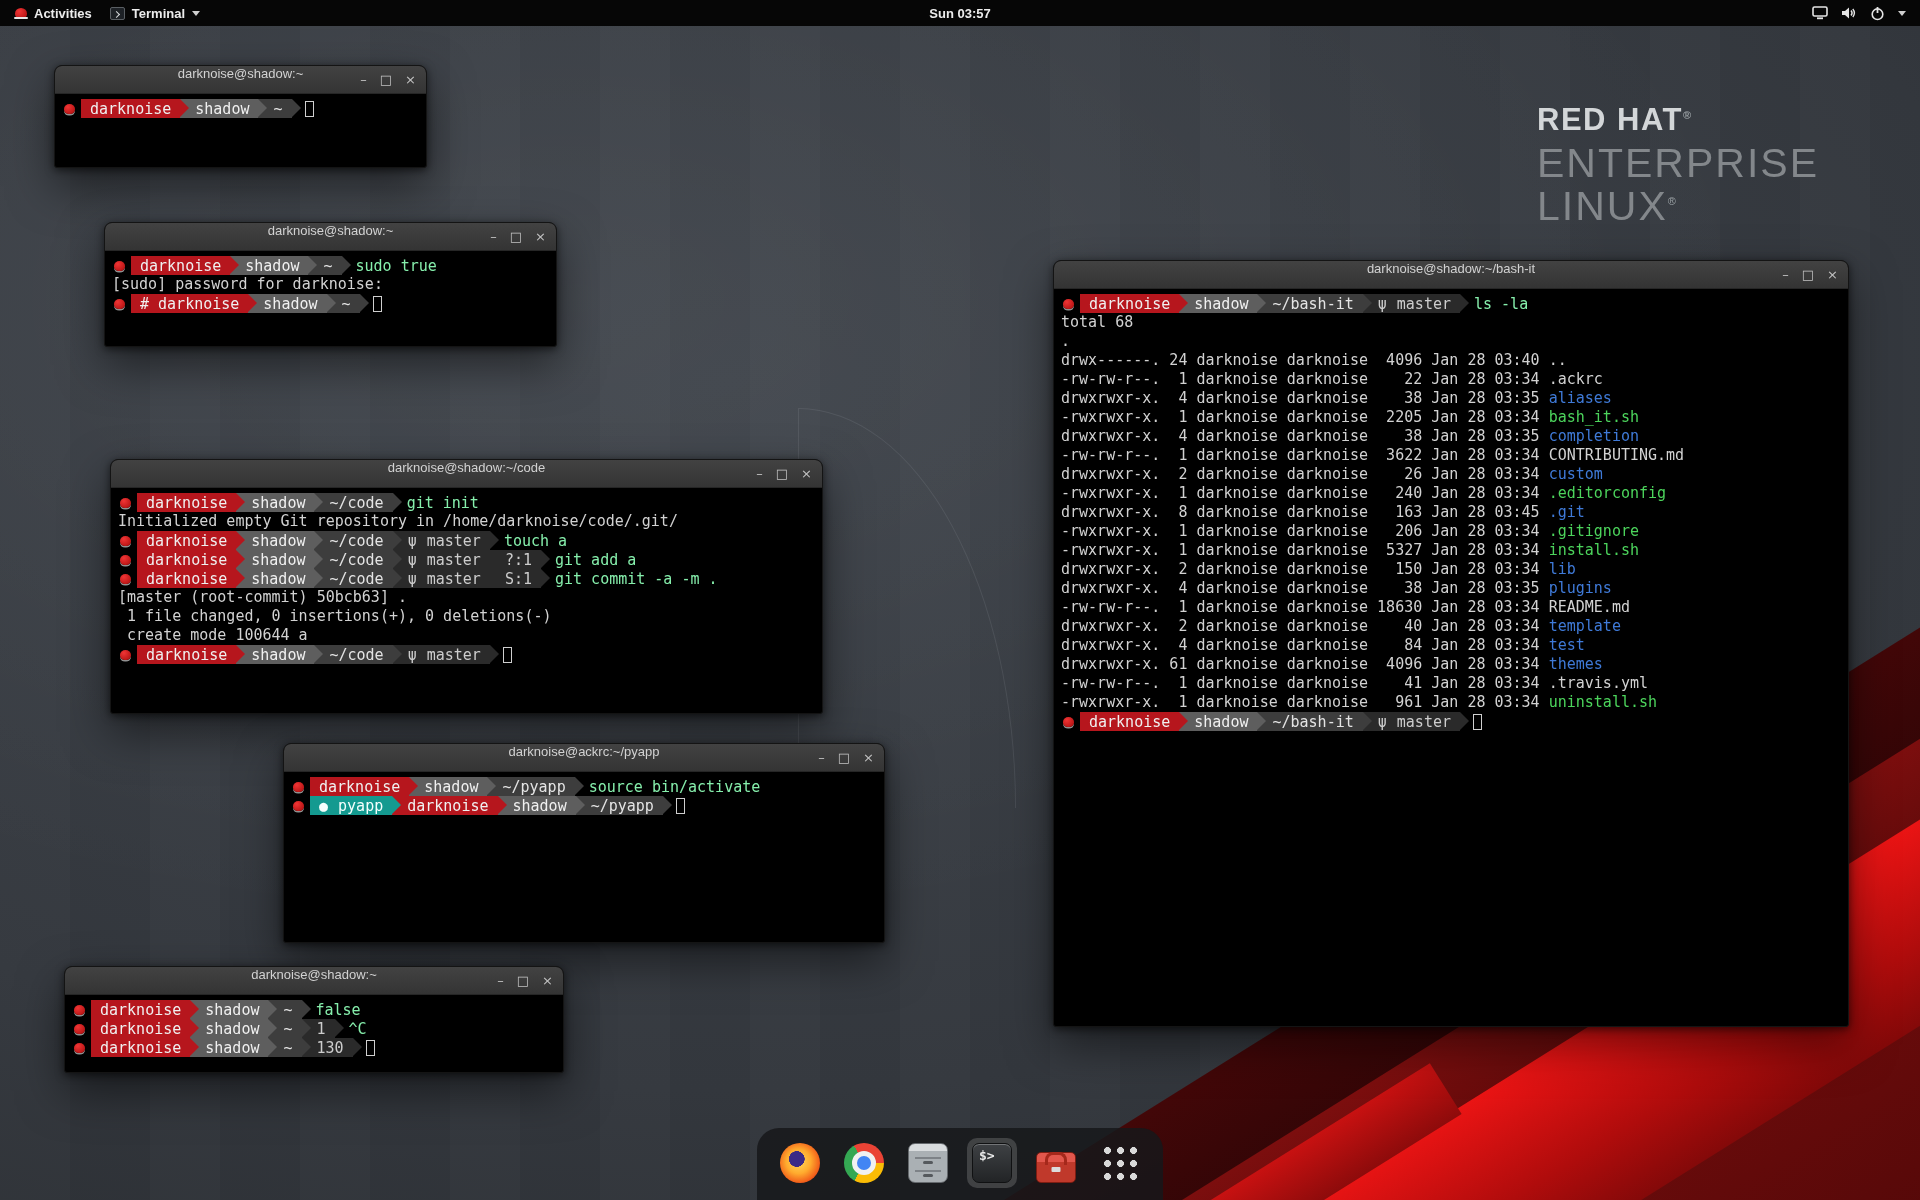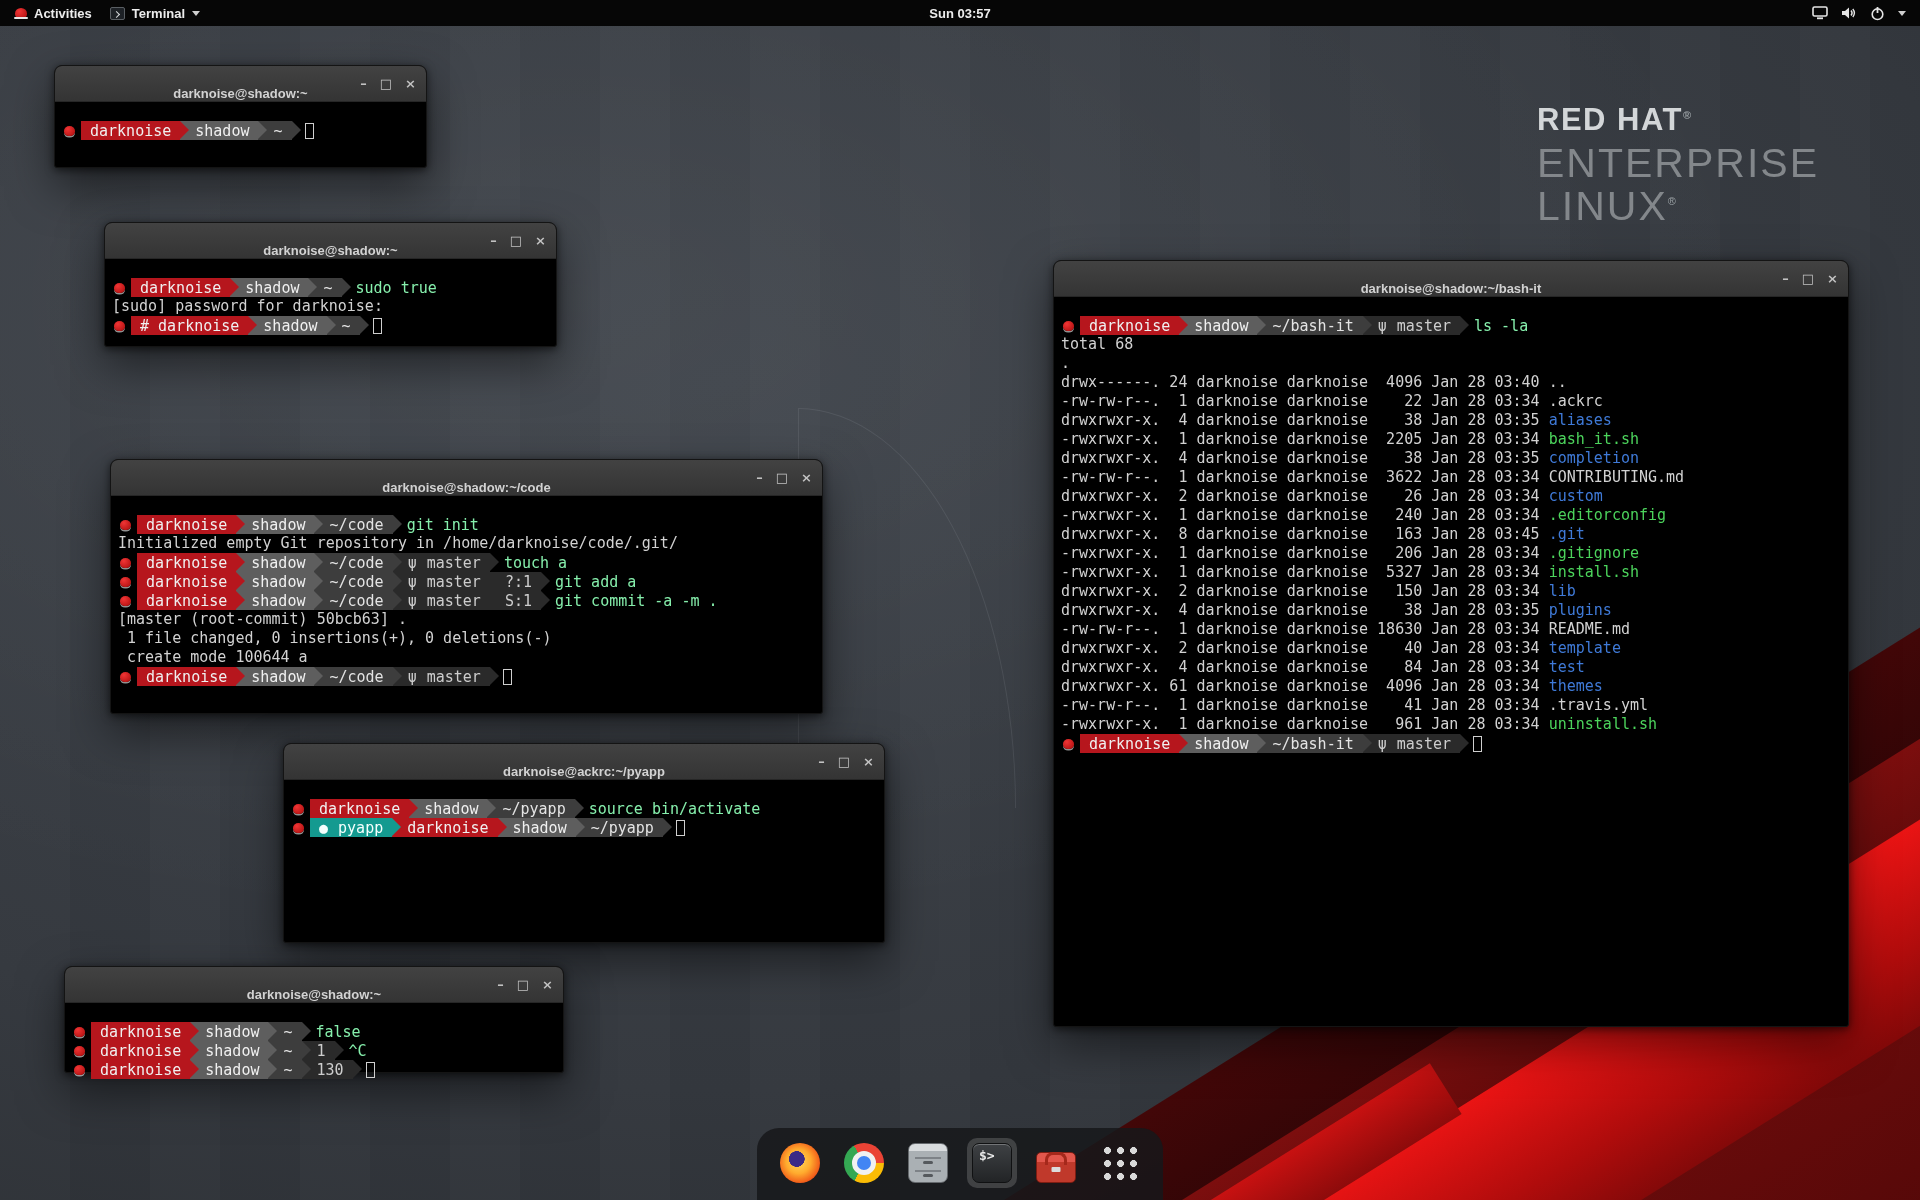--- a/index.html
+++ b/index.html
@@ -54,28 +54,28 @@
   
   .window { position:absolute; background:#000; border:1px solid #141414;
     border-radius:8px 8px 3px 3px; z-index:10;
     box-shadow:0 2px 8px rgba(0,0,0,0.6), 0 18px 45px rgba(0,0,0,0.5); }
   #win-1 { left:54px;   top:65px;  width:373px; height:103px; }
   #win-2 { left:104px;  top:222px; width:453px; height:125px; }
   #win-3 { left:110px;  top:459px; width:713px; height:255px; }
   #win-4 { left:283px;  top:743px; width:602px; height:200px; }
   #win-5 { left:64px;   top:966px; width:500px; height:107px; }
   #win-6 { left:1053px; top:260px; width:796px; height:767px; }
-  .titlebar { height:36px; background:linear-gradient(#424242,#343434);
+  .titlebar { height:28px; background:linear-gradient(#424242,#343434);
     border-bottom:1px solid #262626; border-radius:7px 7px 0 0; position:relative;
-    display:flex; align-items:flex-end; justify-content:center;
-    color:#d2d2d2; font-size:13px; font-weight:bold; }
+    display:flex; align-items:flex-start; justify-content:center;
+    color:#d2d2d2; font-size:13px; font-weight:normal; }
   .win-buttons { position:absolute; right:10px; top:0; height:100%;
     display:flex; align-items:center; gap:13px; }
   .win-btn { color:#c2c2c2; font-size:13px; line-height:1; font-family:"DejaVu Sans",sans-serif; }
-  .term-body { padding:19px 7px; font-family:"DejaVu Sans Mono",monospace; font-size:15px;
+  .term-body { padding:5px 7px; font-family:"DejaVu Sans Mono",monospace; font-size:15px;
     color:var(--text,#d2d2d2); }
   .term-line { display:flex; align-items:stretch; height:19px; white-space:pre; }
   .out-text { line-height:19px; }
   .ls-name.dir   { color:var(--dir,#3f7ad8); }
   .ls-name.exec  { color:var(--exec,#4cd45c); }
   .ls-name.plain { color:var(--text,#d2d2d2); }
   .hat { width:11px; height:10px; border-radius:50% 50% 45% 45%; flex:0 0 auto;
     background:radial-gradient(circle at 35% 30%, #f03535, #a80b0b);
     align-self:center; margin:0 6px 0 2px; box-shadow:0 1.5px 0 rgba(240,240,240,0.6); }
   .pseg { display:flex; align-items:center; padding:0 9px 0 15px; position:relative;

